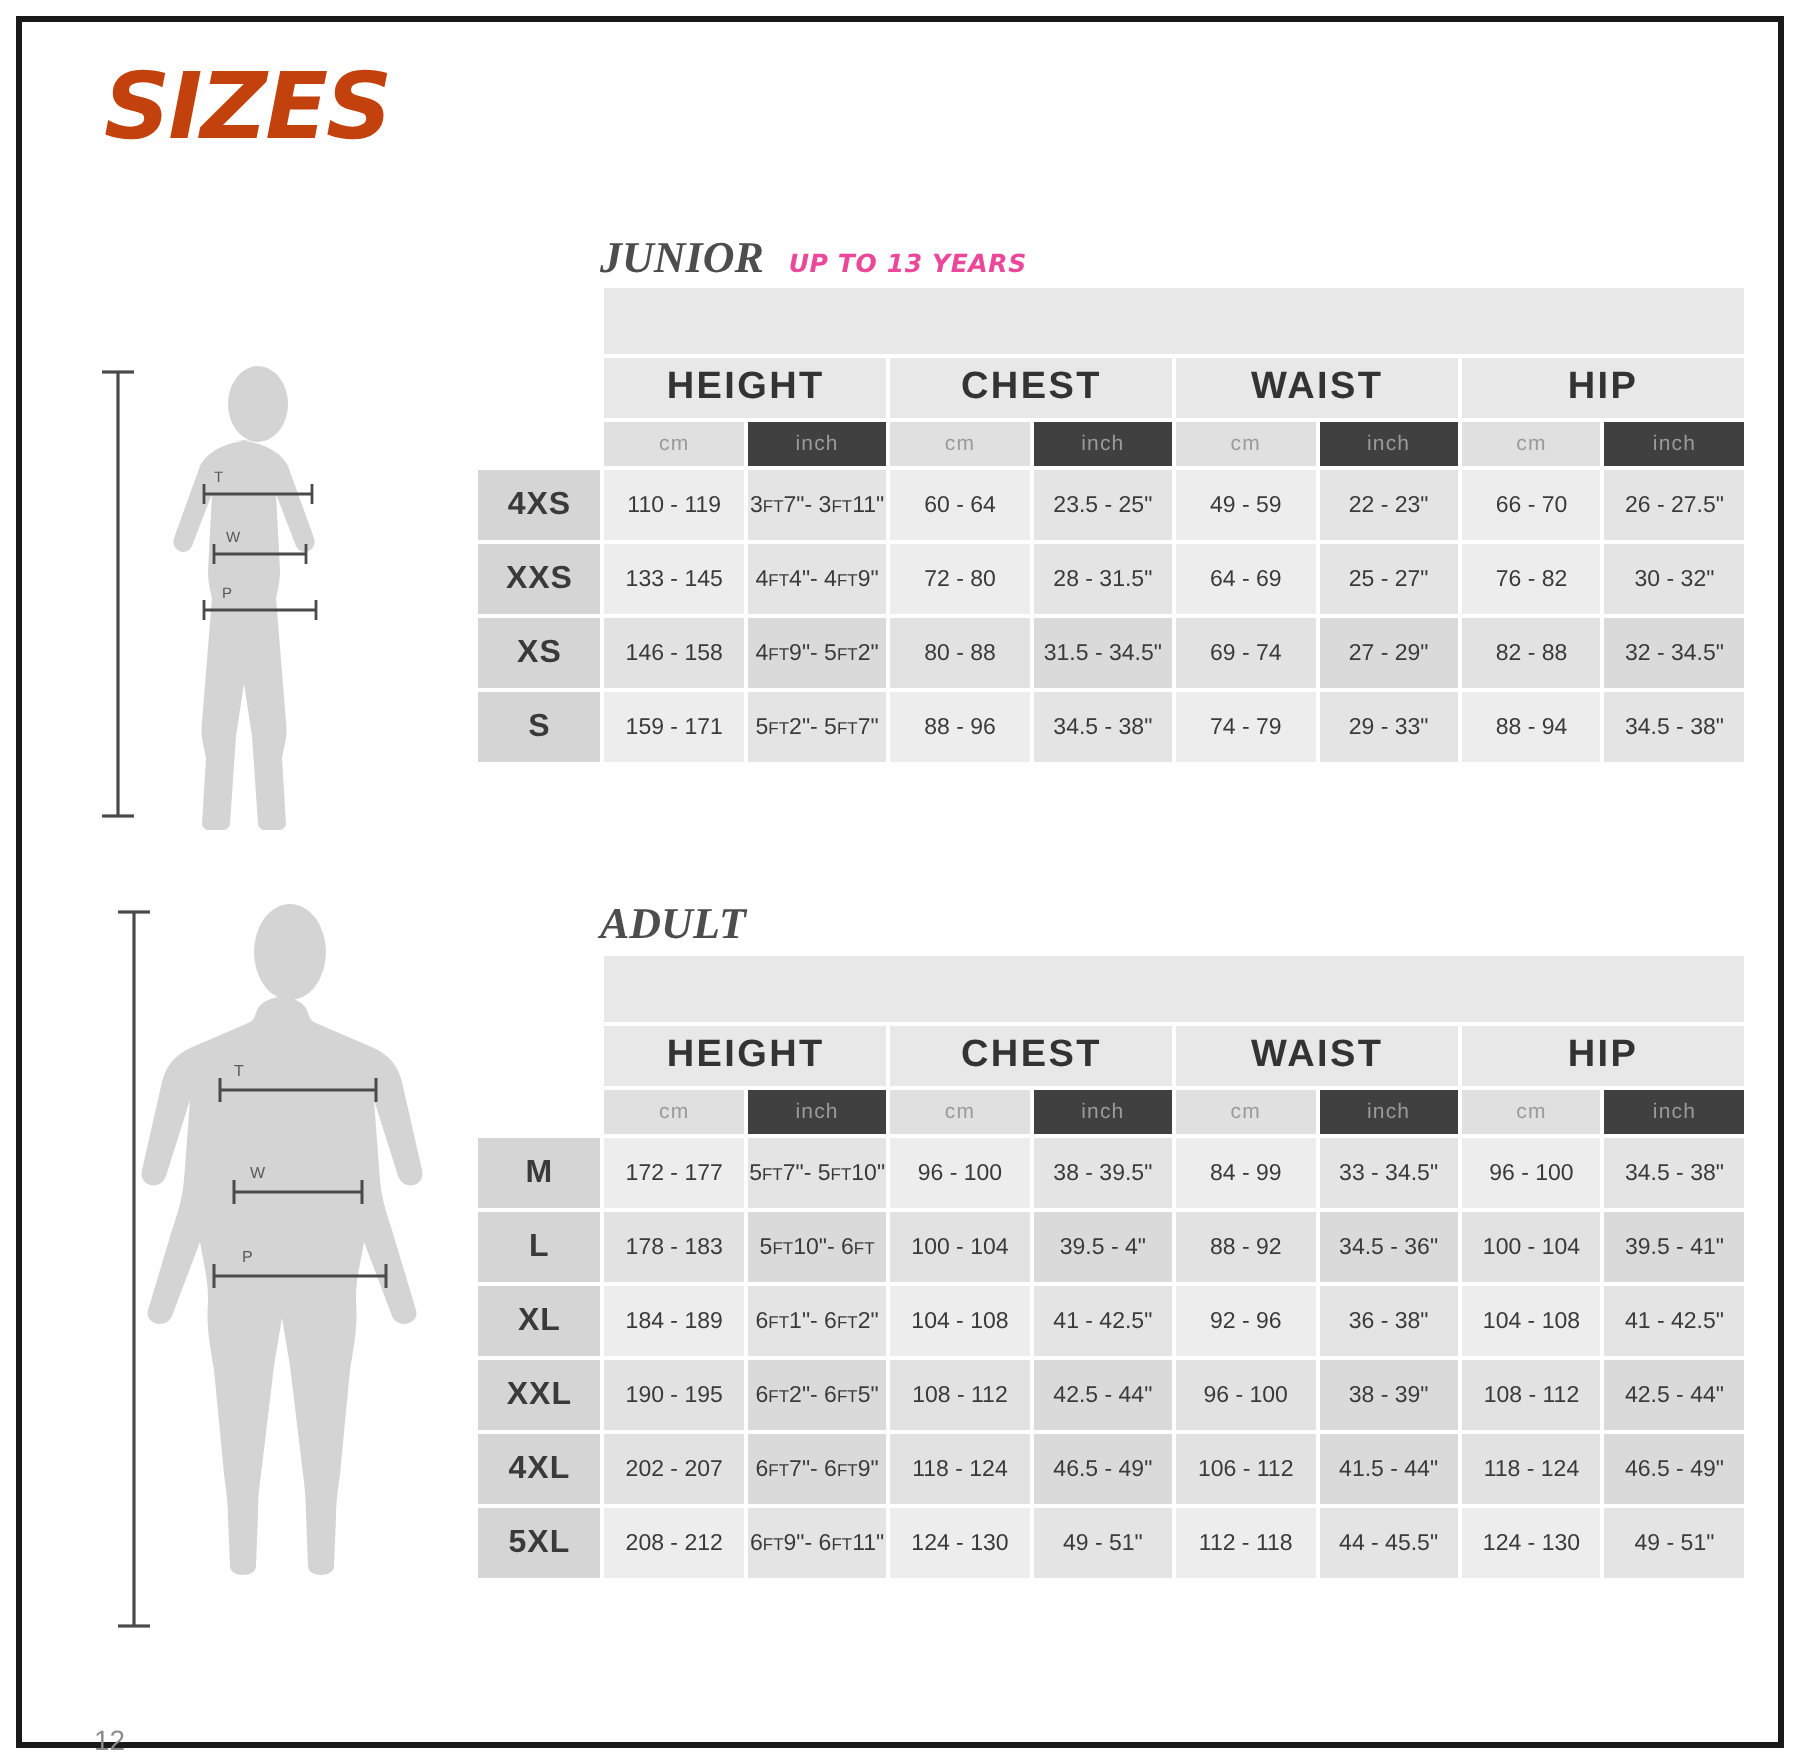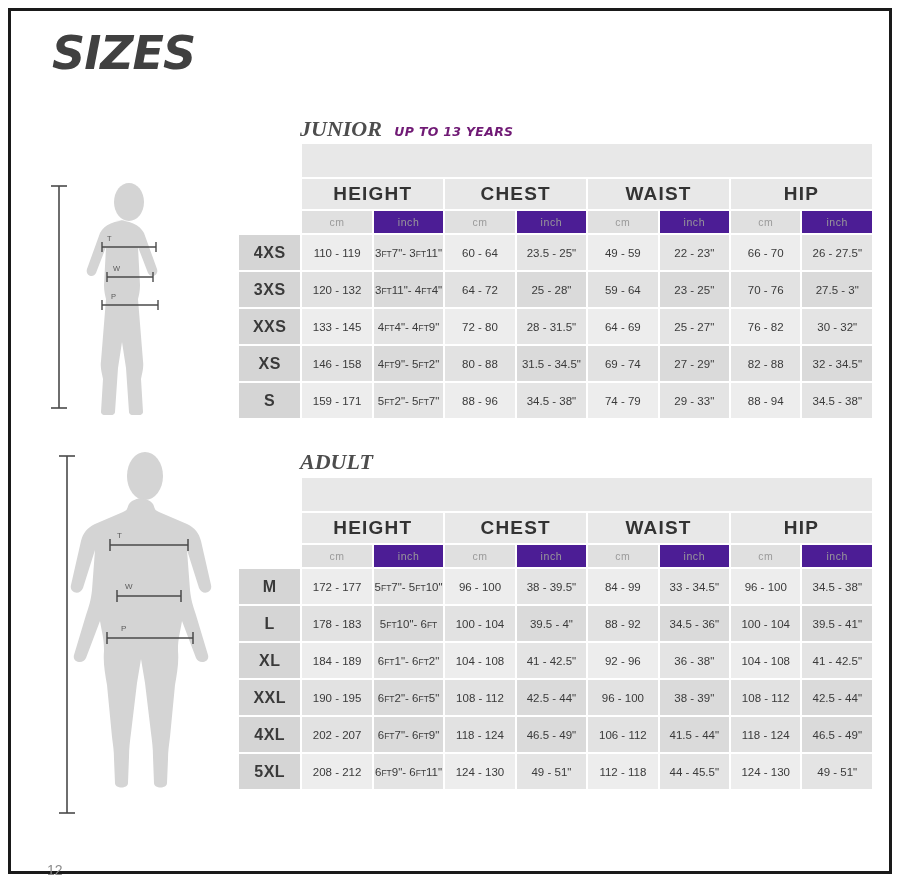--- a/index.html
+++ b/index.html
@@ -31,21 +31,21 @@
   }
 
   .title {
     position: absolute;
     left: 52px;
     top: 26px;
     font-size: 46px;
     font-weight: bold;
     font-style: italic;
     letter-spacing: -1px;
-    color: #404040;
+    color: #c2410c;
     font-family: "DejaVu Sans", sans-serif;
   }
 
   .page-number {
     position: absolute;
     left: 47px;
     top: 845px;
     font-size: 14px;
     color: #8c8c8c;
     font-family: "Liberation Sans", sans-serif;
@@ -62,21 +62,21 @@
     font-weight: bold;
     font-style: italic;
     color: #4d4d4d;
     letter-spacing: 0px;
     font-family: Liberation Serif, serif;
   }
   .section-head .sec-sub {
     font-size: 12.5px;
     font-weight: bold;
     font-style: italic;
-    color: #701a75;
+    color: #ec4899;
     margin-left: 8px;
     letter-spacing: 0.3px;
     font-family: "DejaVu Sans", sans-serif;
   }
 
   
   table.size-table {
     position: absolute;
     border-collapse: collapse;
     table-layout: fixed;
@@ -103,21 +103,21 @@
     background: #e8e8e8;
     height: 33px;
   }
   .unit {
     background: #e0e0e0;
     color: #9a9a9a;
     font-size: 10.5px;
     height: 22px;
     letter-spacing: 0.6px;
   }
-  .unit.alt { background: #4c1d95; }
+  .unit.alt { background: #404040; }
 
   .sizelabel {
     background: #d5d5d5;
     color: #3a3a3a;
     font-size: 16px;
     font-weight: bold;
     height: 35px;
     letter-spacing: 0.5px;
   }
   .cell {
@@ -299,31 +299,20 @@
         <td class="cell">110 - 119</td>
         <td class="cell alt">3<span class="ft">FT</span>7"- 3<span class="ft">FT</span>11"</td>
         <td class="cell">60 - 64</td>
         <td class="cell alt">23.5 - 25"</td>
         <td class="cell">49 - 59</td>
         <td class="cell alt">22 - 23"</td>
         <td class="cell">66 - 70</td>
         <td class="cell alt">26 - 27.5"</td>
       </tr>
       <tr>
-        <td class="sizelabel">3XS</td>
-        <td class="cell dark">120 - 132</td>
-        <td class="cell dark alt">3<span class="ft">FT</span>11"- 4<span class="ft">FT</span>4"</td>
-        <td class="cell dark">64 - 72</td>
-        <td class="cell dark alt">25 - 28"</td>
-        <td class="cell dark">59 - 64</td>
-        <td class="cell dark alt">23 - 25"</td>
-        <td class="cell dark">70 - 76</td>
-        <td class="cell dark alt">27.5 - 3"</td>
-      </tr>
-      <tr>
         <td class="sizelabel">XXS</td>
         <td class="cell">133 - 145</td>
         <td class="cell alt">4<span class="ft">FT</span>4"- 4<span class="ft">FT</span>9"</td>
         <td class="cell">72 - 80</td>
         <td class="cell alt">28 - 31.5"</td>
         <td class="cell">64 - 69</td>
         <td class="cell alt">25 - 27"</td>
         <td class="cell">76 - 82</td>
         <td class="cell alt">30 - 32"</td>
       </tr>

